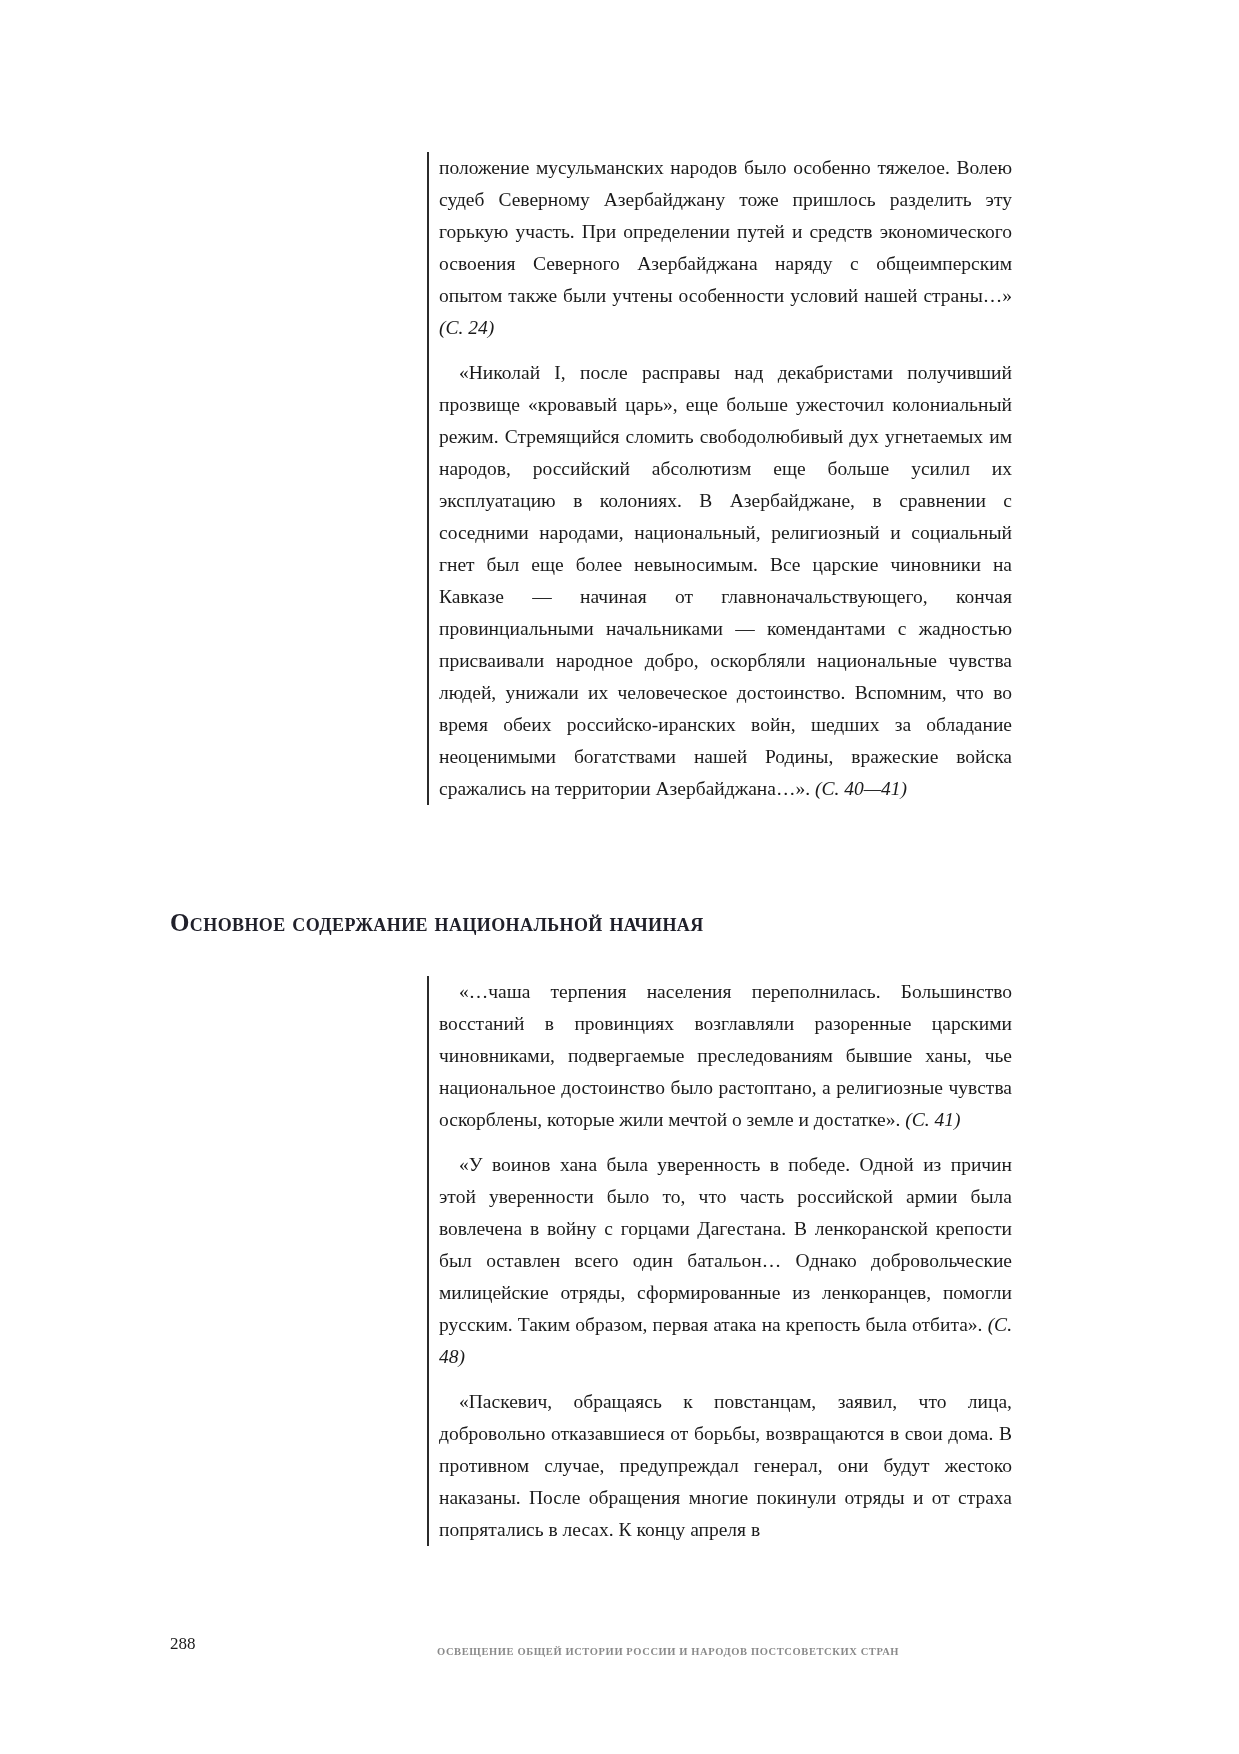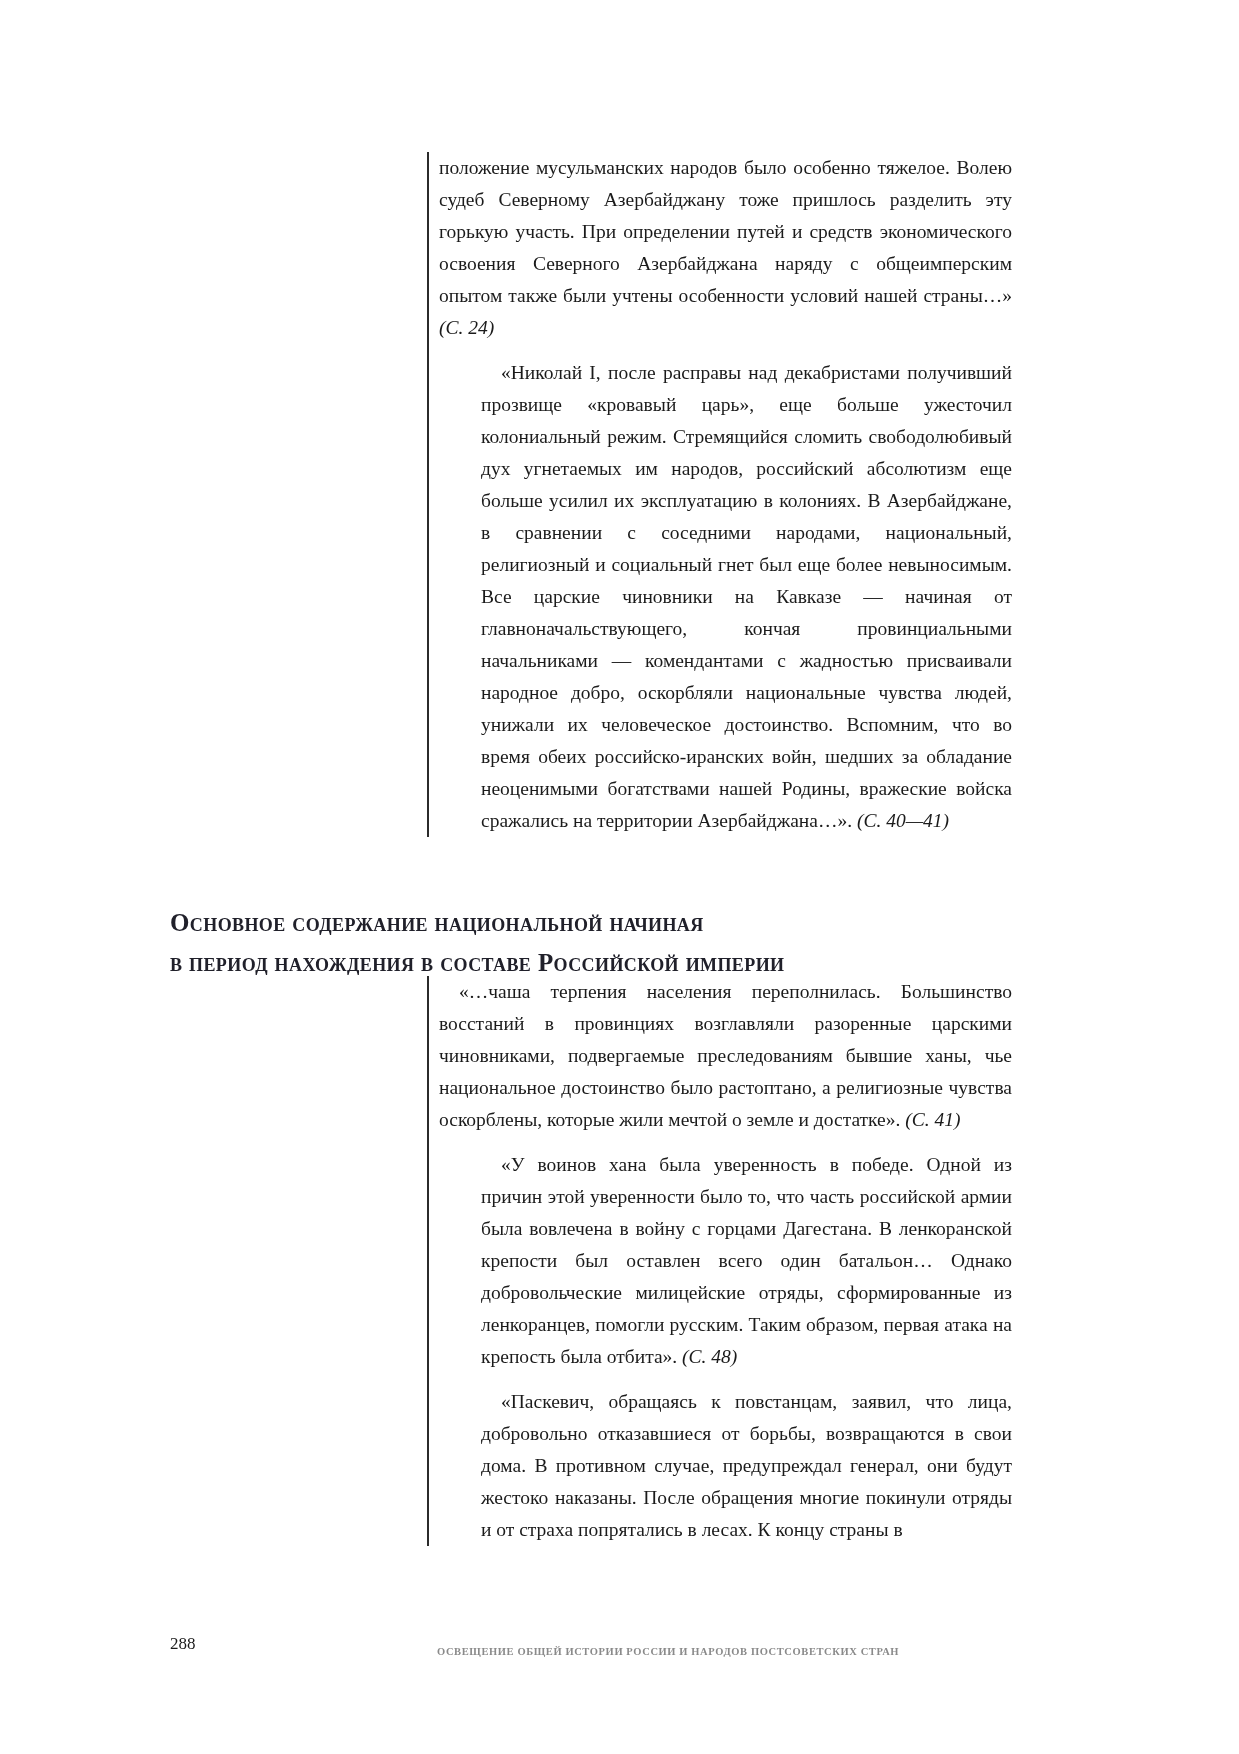--- a/index.html
+++ b/index.html
@@ -25,21 +25,21 @@
     box-sizing: border-box;
     font-size: 19.5px;
     line-height: 32px;
     text-align: justify;
   }
   .quote-block.top  { top: 152px; }
   .quote-block.main { top: 976px; }
   .para {
     margin: 0;
   }
-  .para + .para { margin-top: 13px; margin-left: 42px; }
+  .para + .para { margin-top: 13px; }
   .para.indent { text-indent: 20px; }
   .citation { font-style: italic; }
   .section-heading {
     position: absolute;
     left: 170px;
     top: 903px;
     margin: 0;
     font-size: 25px;
     line-height: 40px;
     font-weight: bold;
@@ -84,26 +84,25 @@
 
 <div class="page">
 
   <section class="quote-block top">
     <p class="para"><span>положение мусульманских народов было особенно тяжелое. Волею судеб Северному Азербайджану тоже пришлось разделить эту горькую участь. При определении путей и средств экономического освоения Северного Азербайджана наряду с общеимперским опытом также были учтены особенности условий нашей страны…» </span><span class="citation">(С. 24)</span></p>
     <p class="para indent"><span>«Николай I, после расправы над декабристами получивший прозвище «кровавый царь», еще больше ужесточил колониальный режим. Стремящийся сломить свободолюбивый дух угнетаемых им народов, российский абсолютизм еще больше усилил их эксплуатацию в колониях. В Азербайджане, в сравнении с соседними народами, национальный, религиозный и социальный гнет был еще более невыносимым. Все царские чиновники на Кавказе — начиная от главноначальствующего, кончая провинциальными начальниками — комендантами с жадностью присваивали народное добро, оскорбляли национальные чувства людей, унижали их человеческое достоинство. Вспомним, что во время обеих российско-иранских войн, шедших за обладание неоценимыми богатствами нашей Родины, вражеские войска сражались на территории Азербайджана…». </span><span class="citation">(С. 40—41)</span></p>
   </section>
 
   <h2 class="section-heading">
     <span>Основное содержание национальной начиная</span><br>
-    <span>в период нахождения в составе Российской империи</span>
   </h2>
 
 
   <section class="quote-block main">
     <p class="para indent"><span>«…чаша терпения населения переполнилась. Большинство восстаний в провинциях возглавляли разоренные царскими чиновниками, подвергаемые преследованиям бывшие ханы, чье национальное достоинство было растоптано, а религиозные чувства оскорблены, которые жили мечтой о земле и достатке». </span><span class="citation">(С. 41)</span></p>
     <p class="para indent"><span>«У воинов хана была уверенность в победе. Одной из причин этой уверенности было то, что часть российской армии была вовлечена в войну с горцами Дагестана. В ленкоранской крепости был оставлен всего один батальон… Однако добровольческие милицейские отряды, сформированные из ленкоранцев, помогли русским. Таким образом, первая атака на крепость была отбита». </span><span class="citation">(С. 48)</span></p>
-    <p class="para indent"><span>«Паскевич, обращаясь к повстанцам, заявил, что лица, добровольно отказавшиеся от борьбы, возвращаются в свои дома. В противном случае, предупреждал генерал, они будут жестоко наказаны. После обращения многие покинули отряды и от страха попрятались в лесах. К концу страны в</span><span class="citation"></span></p>
+    <p class="para indent"><span>«Паскевич, обращаясь к повстанцам, заявил, что лица, добровольно отказавшиеся от борьбы, возвращаются в свои дома. В противном случае, предупреждал генерал, они будут жестоко наказаны. После обращения многие покинули отряды и от страха попрятались в лесах. К концу апреля в</span><span class="citation"></span></p>
   </section>
 
   <div class="page-number">288</div>
   <div class="running-title">ОСВЕЩЕНИЕ ОБЩЕЙ ИСТОРИИ РОССИИ И НАРОДОВ ПОСТСОВЕТСКИХ СТРАН</div>
 
 </div>
 
 </body></html>

